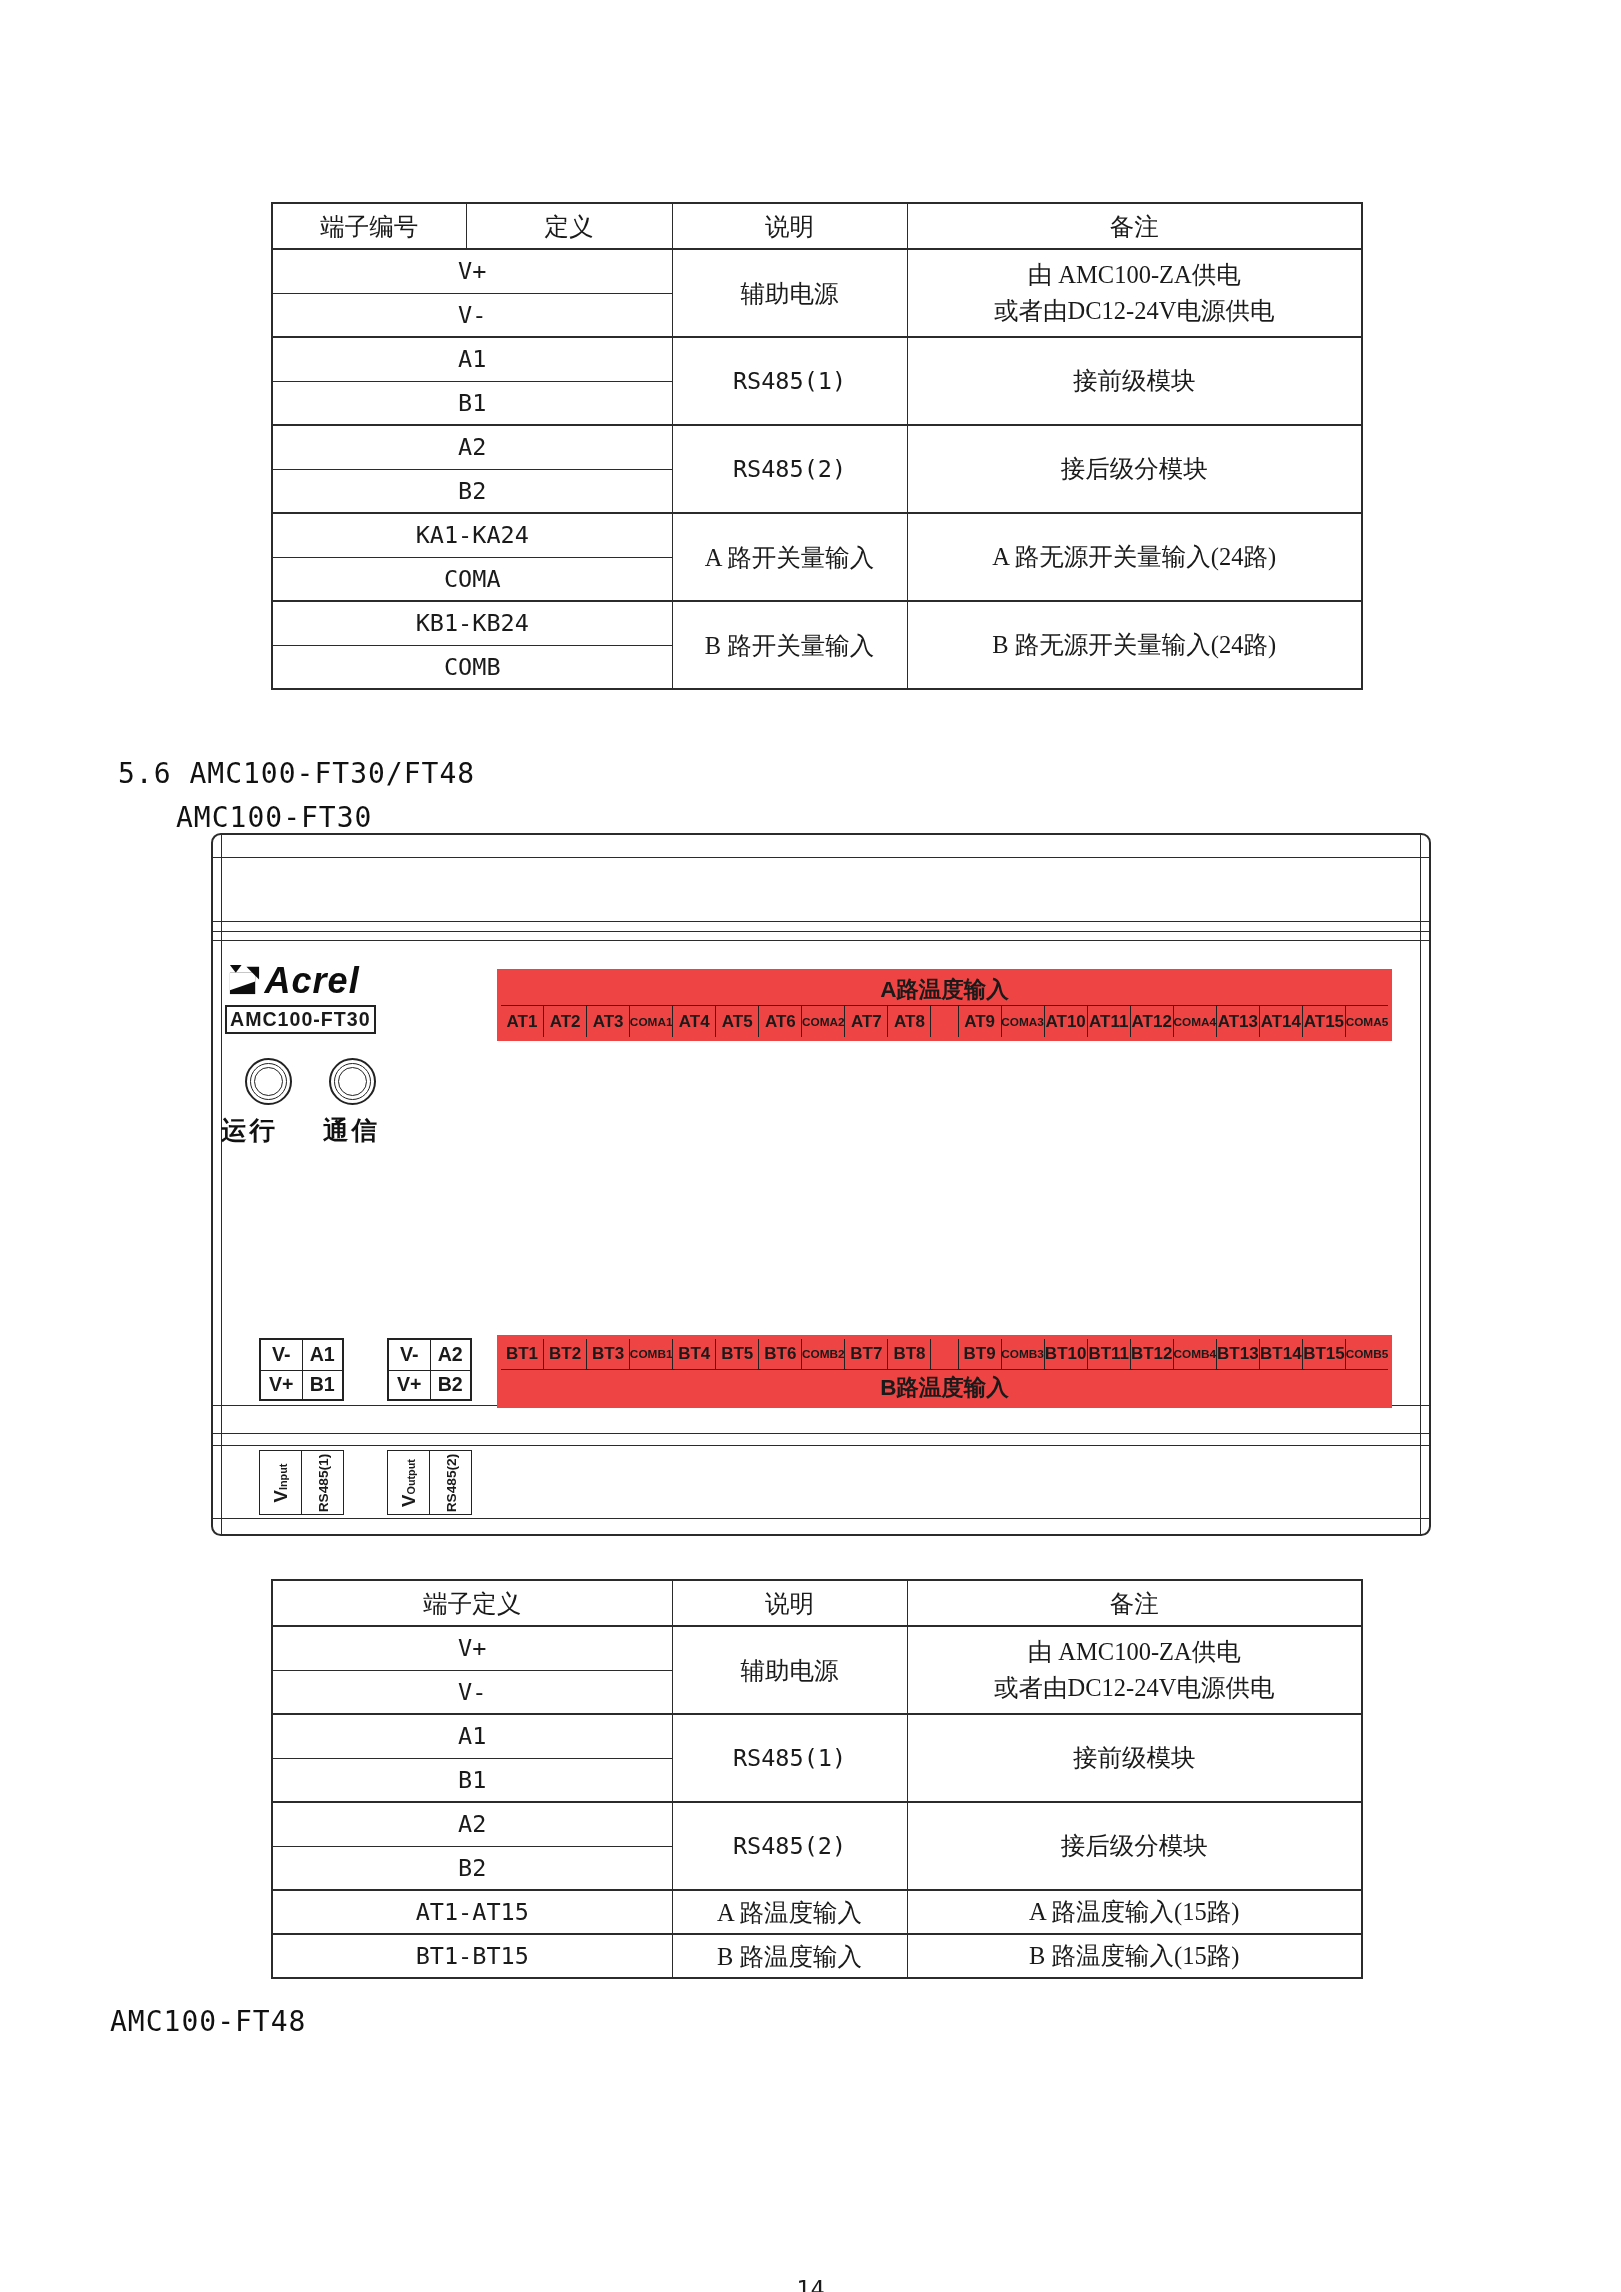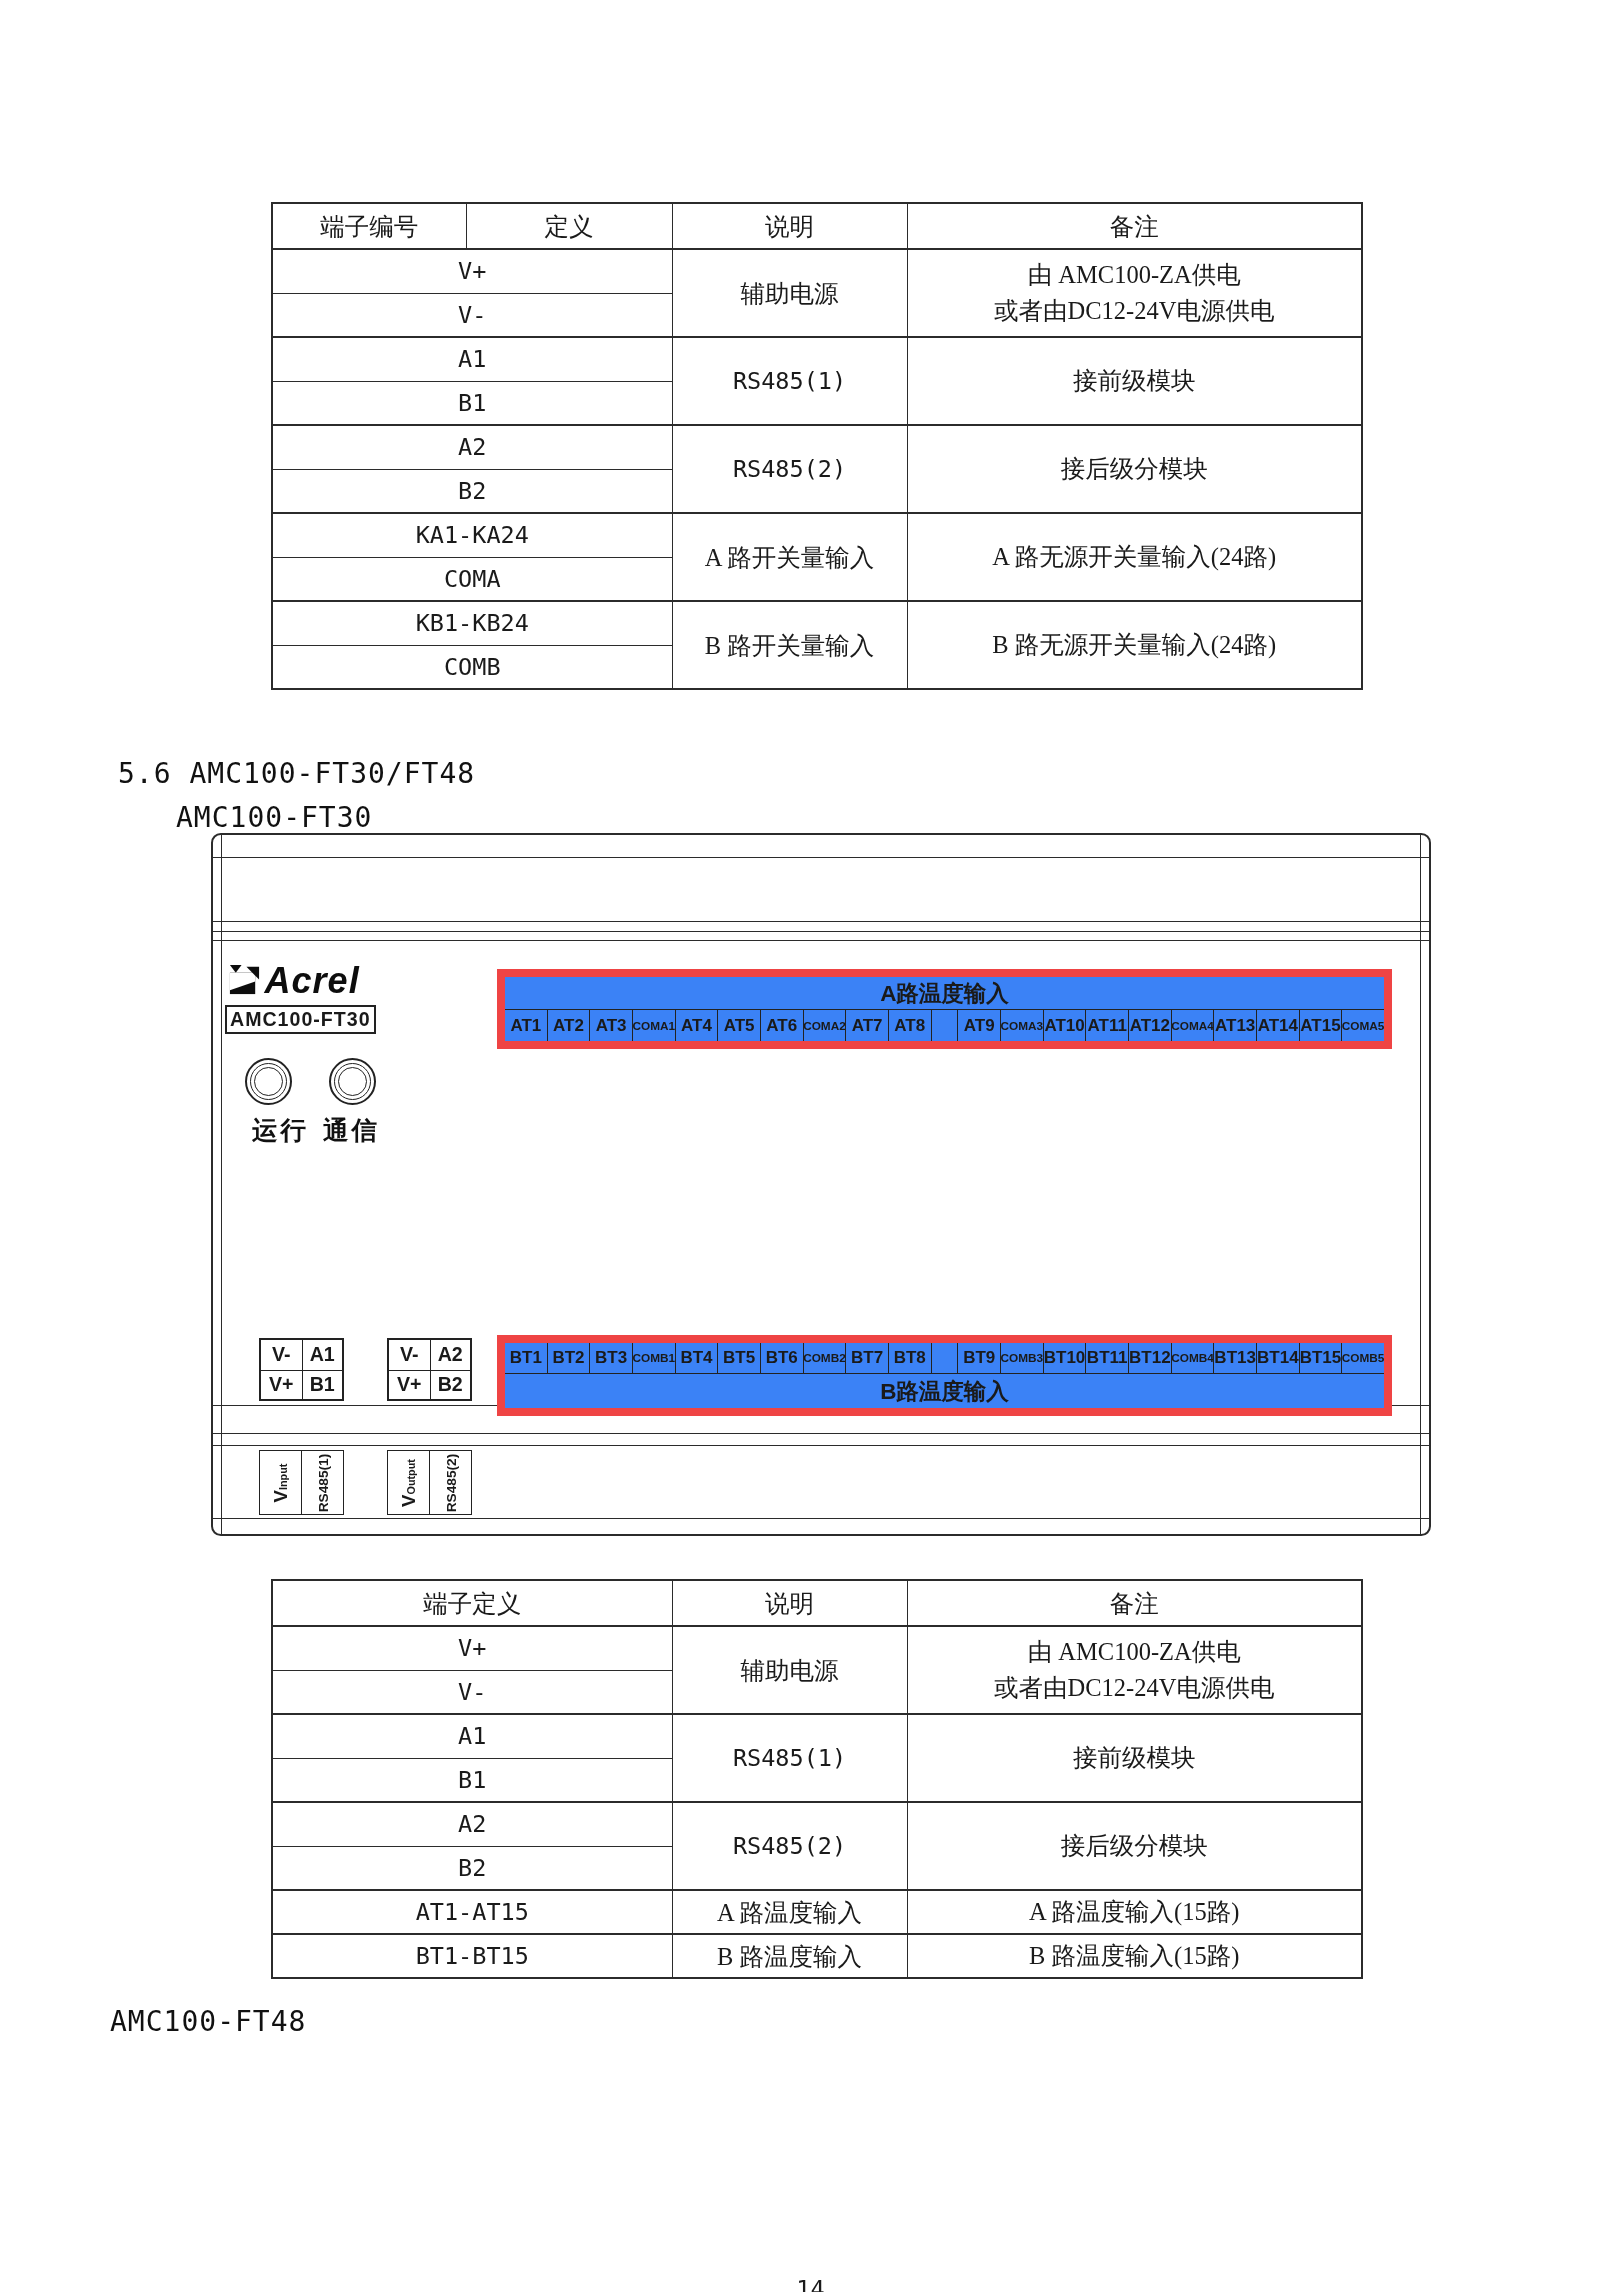--- a/index.html
+++ b/index.html
@@ -37,21 +37,21 @@
   .model-box { position:absolute; left:11.8px; top:170px; width:151px; height:29px;
                border:2px solid #222; display:flex; align-items:center; justify-content:center;
                font-family:"Liberation Sans", sans-serif; font-weight:700; font-size:19.6px;
                letter-spacing:1px; }
   .led { position:absolute; width:47px; height:47px; border:2px solid #222; border-radius:50%; }
   .led::before { content:""; position:absolute; inset:2.9px; border:1.5px solid #222; border-radius:50%; }
   .led::after  { content:""; position:absolute; inset:6.9px; border:1.5px solid #222; border-radius:50%; }
   .ledlab { position:absolute; font-family:"Liberation Sans", sans-serif; font-weight:600;
             font-size:25.5px; letter-spacing:2.9px; color:#111; white-space:nowrap; }
 
-  .strip { position:absolute; left:284px; width:895px; border:8px solid #ef4444; background:#3b82f6; }
+  .strip { position:absolute; left:284px; width:895px; border:4px solid #ef4444; background:#ef4444; }
   .strip-title { height:33px; line-height:33px; text-align:center; font-family:"Liberation Sans",sans-serif;
                  font-weight:700; font-size:22.5px; }
   .strip-a .strip-title { border-bottom:1px solid #222; }
   .strip-b .strip-title { border-top:1px solid #222; height:35px; line-height:35px; }
   .strip-row { display:flex; height:31px; }
   .strip-b .strip-row { height:30px;justify-content:space-between; }
   .scell { flex:1; border-left:1px solid #222; display:flex; align-items:center; justify-content:center;
            font-family:"Liberation Sans", sans-serif; font-weight:600; font-size:17px; white-space:nowrap; overflow:hidden; }
   .scell:first-child { border-left:none; }
   .scell.com { font-size:11.8px; }
@@ -160,21 +160,21 @@
           <polygon points="3,11 29,11 29,20 3,29" fill="#ffffff"></polygon>
           <polygon points="20,5 33,5 33,18" fill="#0d0d0d"></polygon>
         </svg>
       </span>
       <span class="logo-text">Acrel</span>
     </div>
     <div class="model-box">AMC100-FT30</div>
 
     <div class="led" style="left:32px; top:223px;"></div>
     <div class="led" style="left:116px; top:223px;"></div>
-    <div class="ledlab" style="left:39px; top:278px;">运行</div>
+    <div class="ledlab" style="left:8px; top:278px;">运行</div>
     <div class="ledlab" style="left:110px; top:278px;">通信</div>
 
     <div class="strip strip-a" style="top:134px;">
       <div class="strip-title">A路温度输入</div>
       <div class="strip-row" id="strip-a-row">
           <div class="scell">AT1</div>
           <div class="scell">AT2</div>
           <div class="scell">AT3</div>
           <div class="scell com">COMA1</div>
           <div class="scell">AT4</div>

